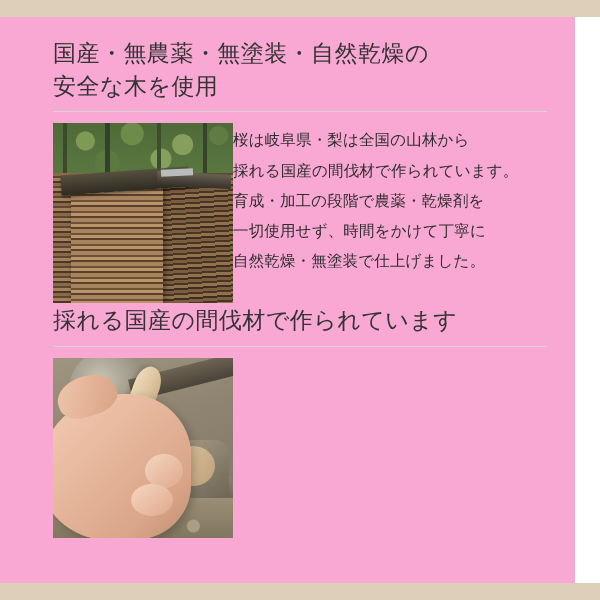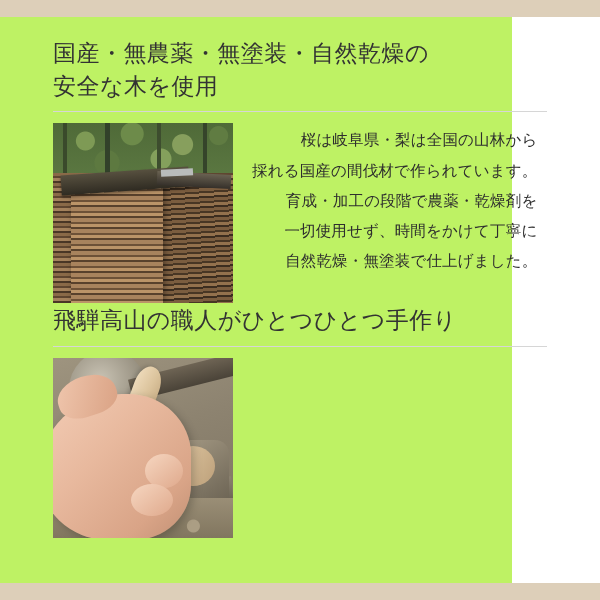--- a/index.html
+++ b/index.html
@@ -27,23 +27,23 @@
   }
   .band-bottom {
     top: 583px;
     height: 17px;
   }
 
   .page {
     position: absolute;
     top: 17px;
     left: 0;
-    width: 512px;
+    width: 575px;
     height: 566px;
-    background: #bef264;
+    background: #f9a8d4;
   }
 
   .section {
     position: absolute;
     left: 53px;
     width: 494px;
   }
   .section-1 { top: 20px; }
   .section-2 { top: 287px; }
 
@@ -74,28 +74,26 @@
   .photo {
     width: 180px;
     height: 180px;
     flex: 0 0 180px;
     position: relative;
     overflow: hidden;
     background: #6b5742;
   }
 
   .body-text {
-    margin-left: 19px;
     color: #2e2e2e;
     font-size: 15.5px;
     line-height: 1.95;
     letter-spacing: 0.01em;
     white-space: pre-line;
     padding-top: 2px;
-    text-align: right;
   }
 
   
   .lumber-sky {
     position: absolute;
     inset: 0;
     background:
       radial-gradient(circle at 18% 10%, #7e9a55 0 9px, transparent 10px),
       radial-gradient(circle at 44% 6%, #6d8b4a 0 11px, transparent 12px),
       radial-gradient(circle at 72% 12%, #879f5d 0 10px, transparent 11px),
@@ -310,21 +308,21 @@
       </div>
       <div class="body-text">桜は岐阜県・梨は全国の山林から
 採れる国産の間伐材で作られています。
 育成・加工の段階で農薬・乾燥剤を
 一切使用せず、時間をかけて丁寧に
 自然乾燥・無塗装で仕上げました。</div>
     </div>
   </div>
 
   <div class="section section-2">
-    <h2 class="heading">飛騨高山の職人がひとつひとつ手作り</h2>
+    <h2 class="heading">採れる国産の間伐材で作られています</h2>
     <div class="divider"></div>
     <div class="content-row">
       <div class="photo">
         <div class="lathe-bg"></div>
         <div class="lathe-wheel"></div>
         <div class="lathe-bar"></div>
         <div class="lathe-bed"></div>
         <div class="chuck"></div>
         <div class="dowel"></div>
         <div class="dowel-knob"></div>

